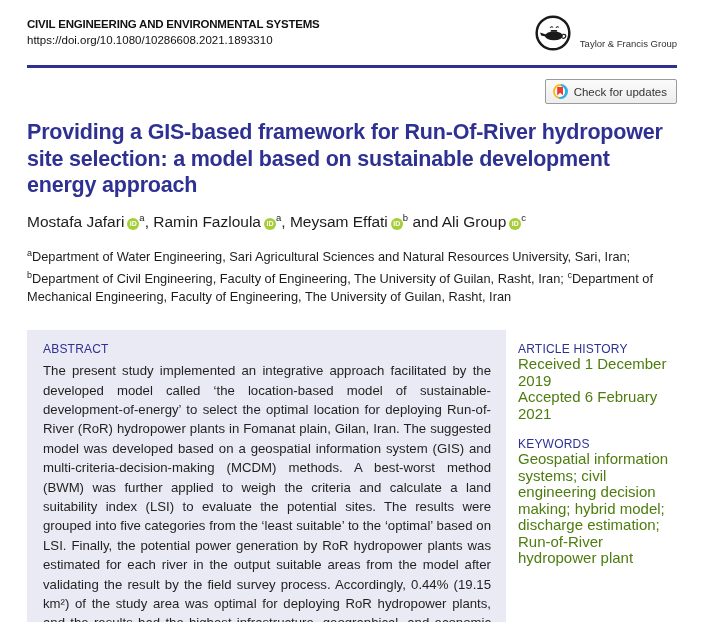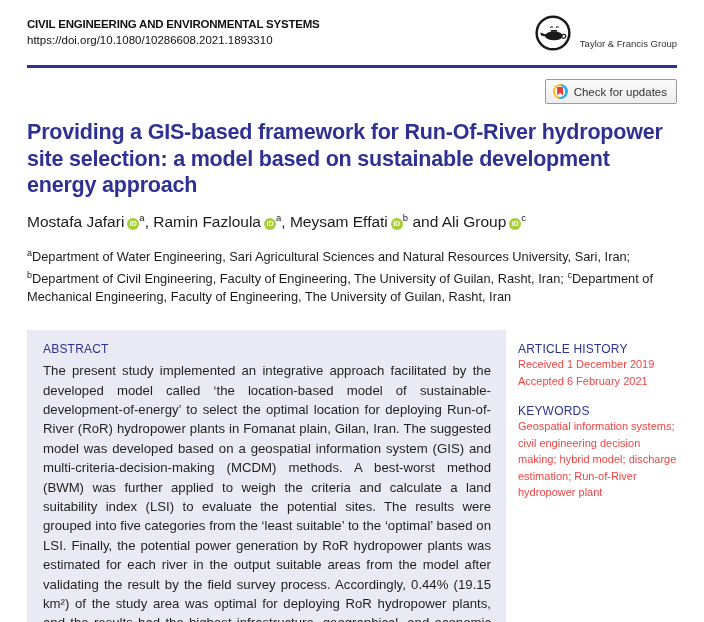--- a/index.html
+++ b/index.html
@@ -40,21 +40,21 @@
            vertical-align:1px; margin-left:3px; letter-spacing:0; cursor:pointer; }
   .affil { margin-top:13px; font-size:12.8px; line-height:18px; color:#1c1c1c; width:650px; }
   .affil sup { font-size:9px; vertical-align:super; }
 
   
   .main { display:grid; grid-template-columns:479px 160px; column-gap:12px; margin-top:24px; }
   .abs-box { background:#e9eaf4; padding:12px 15px 20px 16px; }
   .sec-head { color:#2e3192; font-size:12px; font-weight:400; letter-spacing:0.2px; }
   .abs-text { margin-top:5px; font-size:13.2px; line-height:19.4px; text-align:justify; color:#231f20; }
   .side { padding-top:12px; }
-  .side p { font-size:11px; line-height:16.5px; color:#ef4444; }
+  .side p { font-size:15px; line-height:16.5px; color:#4d7c0f; }
   .side .kw-block { margin-top:15px; }
 </style>
 </head>
 <body>
 
 <div class="page">
 
   <div class="hdr">
     <div class="hdr-left">
       <div class="journal">CIVIL ENGINEERING AND ENVIRONMENTAL SYSTEMS</div>

